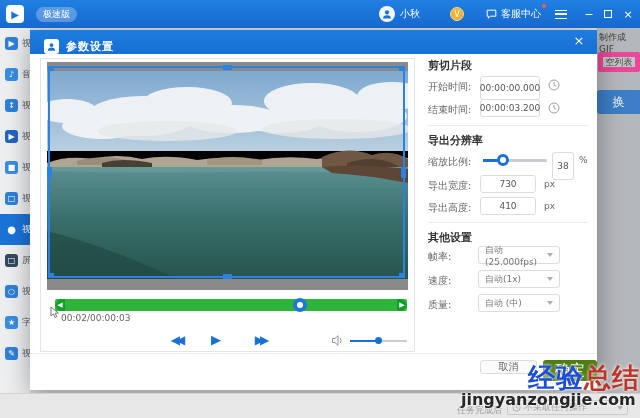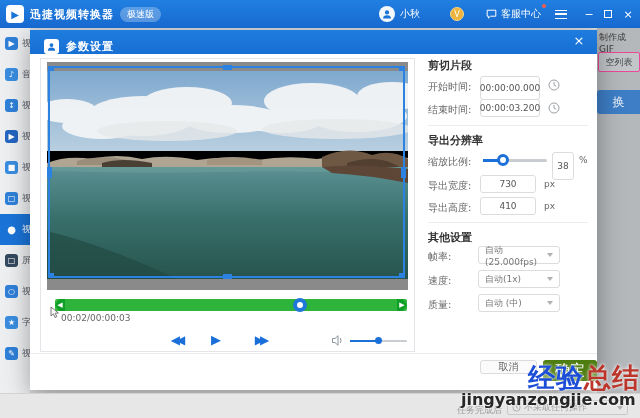--- a/index.html
+++ b/index.html
@@ -29,21 +29,21 @@
   .side-item { height:31px; display:flex; align-items:center; padding-left:5px; white-space:nowrap; }
   .side-item .sicon { width:13px; height:13px; border-radius:3px; color:#fff; font-size:8px; display:flex; align-items:center; justify-content:center; flex:0 0 13px; }
   .side-item .slabel { font-size:9px; color:#5a6068; margin-left:4px; }
   .side-item.sel { background:#1a74d8; }
   .side-item.sel .slabel { color:#fff; }
   .side-item.sel .sicon { background:transparent !important; font-size:10px; }
 
   
   .rstrip { left:597px; top:28px; width:43px; height:365px; background:#b5b8bb; z-index:1; }
   .gif-label { left:599px; top:31px; font-size:9px; color:#3c3c3c; z-index:2; }
-  .clear-btn { left:598px; top:52px; width:42px; height:20px; background:#c3c6c9; border:1px solid #ec4899; border-radius:2px; font-size:9px; color:#4a4a4a; display:flex; align-items:center; justify-content:center; z-index:2; }
+  .clear-btn { left:598px; top:52px; width:42px; height:20px; background:#c3c6c9; border:5px solid #ec4899; border-radius:2px; font-size:9px; color:#4a4a4a; display:flex; align-items:center; justify-content:center; z-index:2; }
   .conv-btn { left:597px; top:90px; width:43px; height:24px; background:#3d7ec6; border-radius:3px 0 0 3px; color:#eef3f8; font-size:12px; display:flex; align-items:center; justify-content:center; z-index:2; }
 
   
   .statusbar { left:0; top:393px; width:640px; height:25px; background:#e7e7e7; border-top:1px solid #d2d2d2; z-index:4; }
   .after-task { left:457px; top:404px; font-size:9px; color:#9a9a9a; z-index:4; }
   .action-dd { left:507px; top:400px; width:121px; height:15px; border:1px solid #c9c9c9; border-radius:2px; display:flex; align-items:center; font-size:9px; color:#a0a0a0; padding:0 4px; z-index:4; }
   .action-dd .clk { margin-right:3px; display:flex; }
   .dd-arrow { width:0; height:0; border-left:3.5px solid transparent; border-right:3.5px solid transparent; border-top:4px solid #b0b0b0; margin-left:auto; }
 
   
@@ -98,21 +98,20 @@
   .wm1 .d { color:#1d4ed8;margin-left:36px; }
   .wm1 .r { color:#bc352a; }
   .wm2 { left:461px; top:390px; font-size:16px; font-weight:bold; color:#262626; z-index:20; white-space:nowrap;
          text-shadow:0 0 2px rgba(255,255,255,.9),0 0 3px rgba(255,255,255,.8); }
 </style>
 </head>
 <body>
 
 <div class="abs titlebar">
   <div class="appicon">▶</div>
-  <div class="apptitle">迅捷视频转换器</div>
   <div class="badge">极速版</div>
   <div class="tb-right">
     <div class="avatar">
       <svg width="10" height="10" viewBox="0 0 10 10">
           <circle cx="5" cy="3.4" r="2.1" fill="#1a74d8"></circle>
           <path d="M1 9.6 Q1 6.2 5 6.2 Q9 6.2 9 9.6 Z" fill="#1a74d8"></path>
         </svg>
     </div>
     <div class="uname">小秋</div>
     <div class="vip">V</div>

